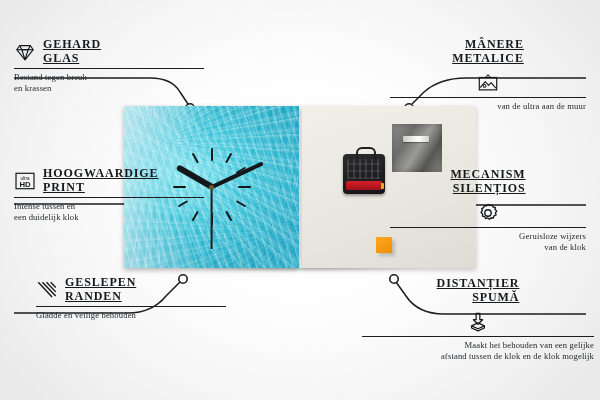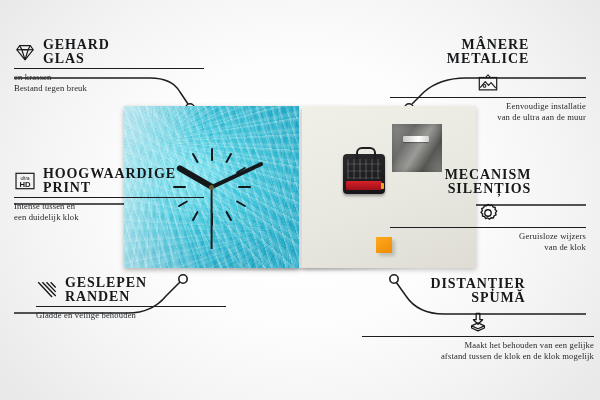--- a/index.html
+++ b/index.html
@@ -11,22 +11,22 @@
   #stage{
     position:relative;width:600px;height:400px;
     background:
       radial-gradient(ellipse 62% 78% at 50% 48%, #ffffff 0%, #fdfdfd 42%, #f4f4f4 72%, #e9e9e9 100%);
   }
   
   .feat{position:absolute;width:190px;}
   .feat .head{display:flex;align-items:center;gap:7px;}
   .feat.right .head{justify-content:flex-end;flex-direction:column;}
   .feat .title{
-    font-size:14px;line-height:13.5px;letter-spacing:.9px;
-    font-weight:700;color:#16181a;text-transform:uppercase;
+    font-size:12px;line-height:13.5px;letter-spacing:.9px;
+    font-weight:700;color:#16181a;text-transform:uppercase;text-decoration:underline;
   }
   .feat.right .title{text-align:right;}
   .rule{height:1.4px;background:#1b1d1f;margin:3px 0 3px 0;width:100%;}
   .feat .desc{
     font-size:8.6px;line-height:10.6px;color:#26292c;letter-spacing:.15px;
   }
   .feat.right .desc{text-align:right;}
   .ico{width:22px;height:22px;flex:0 0 22px;display:block;}
   .feat.right .ico{order:2;}
 
@@ -245,22 +245,22 @@
             <path d="M8.6 9.5 H15.4"></path>
         </g>
       </svg>
       <div class="title">
         <div>GEHARD</div>
         <div>GLAS</div>
       </div>
     </div>
     <div class="rule"></div>
     <div class="desc">
+      <div>Bestand tegen breuk</div>
       <div>en krassen</div>
-      <div>Bestand tegen breuk</div>
     </div>
   </div>
 
   <div class="feat left" id="f-print">
     <div class="head">
       <svg class="ico" viewBox="0 0 24 24">
         <rect x="2.2" y="3.6" width="19.6" height="16.8" fill="none" stroke="#16181a" stroke-width="1.3"></rect>
         <text x="12" y="11" font-family="Liberation Sans, sans-serif" font-size="5" text-anchor="middle" fill="#16181a">ultra</text>
         <text x="12" y="18.2" font-family="Liberation Sans, sans-serif" font-size="8.4" font-weight="bold" text-anchor="middle" fill="#16181a">HD</text>
       </svg>
@@ -305,21 +305,20 @@
         <circle cx="8.2" cy="15.2" r="1.5" fill="none" stroke="#16181a" stroke-width="1.1"></circle>
         <path d="M9.4 6 L12 3 L14.6 6" fill="none" stroke="#16181a" stroke-width="1.2" stroke-linejoin="round"></path>
       </svg>
       <div class="title">
         <div>MÂNERE</div>
         <div>METALICE</div>
       </div>
     </div>
     <div class="rule"></div>
     <div class="desc">
-      <div>Eenvoudige installatie</div>
       <div>van de ultra aan de muur</div>
     </div>
   </div>
 
   <div class="feat right" id="f-mecanism">
     <div class="head">
       <svg class="ico" viewBox="0 0 24 24">
         <path fill="none" stroke="#16181a" stroke-width="1.5" stroke-linejoin="round" d="M12 2.6 l2.1 1.3 2.3-.7 1.1 2.2 2.4 .4 -.2 2.4 1.8 1.6 -1.4 2 .7 2.3 -2.2 1 -.8 2.3 -2.4 -.2 -1.8 1.6 -1.9 -1.4 -2.3 .6 -1.1 -2.1 -2.4 -.5 .3 -2.4 -1.8 -1.6 1.4 -2 -.7 -2.3 2.2 -1 .9 -2.2 2.3 .2z"></path>
         <circle cx="12" cy="12" r="3.5" fill="none" stroke="#16181a" stroke-width="1.5"></circle>
       </svg>

